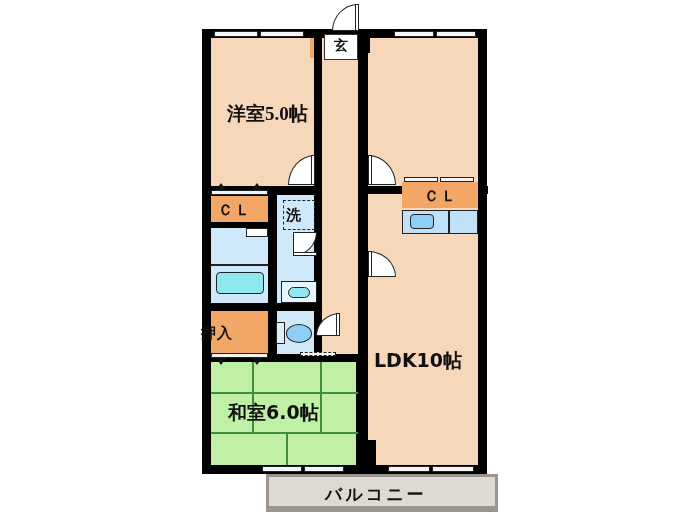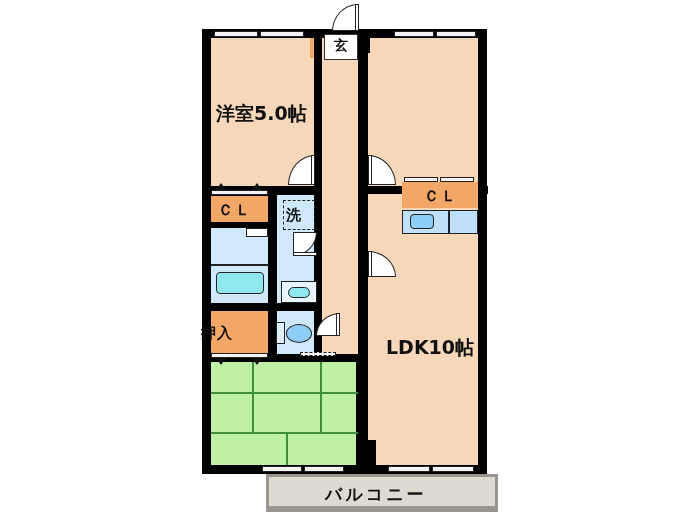--- a/index.html
+++ b/index.html
@@ -163,20 +163,21 @@
 
   <div class="abs swing tr" style="left:368px;top:251px;width:28px;height:26px;"></div>
   <div class="abs doorleaf" style="left:368px;top:251px;width:4px;height:26px;"></div>
 
   <div class="abs swing br" style="left:293px;top:232px;width:24px;height:24px;"></div>
   <div class="abs doorleaf" style="left:293px;top:252px;width:24px;height:4px;"></div>
 
   <div class="abs swing tl" style="left:316px;top:313px;width:24px;height:23px;"></div>
   <div class="abs doorleaf" style="left:336px;top:313px;width:4px;height:23px;"></div>
 
-  <div class="label lbl-room" style="left:216px;top:101px;">洋室5.0帖</div>
-  <div class="label lbl-ldk" style="left:374px;top:335px;margin-left:12px;">LDK10帖</div>
+  <div class="label lbl-room" style="left:227px;top:101px;font-family:Liberation Serif, serif;">洋室5.0帖</div>
+  <div class="label lbl-ldk" style="left:374px;top:348px;">LDK10帖</div>
+  <div class="label lbl-room" style="left:228px;top:400px;">和室6.0帖</div>
 
   <div class="abs" style="left:266px;top:474px;width:232px;height:38px;background:#9a958e;"></div>
   <div class="abs balcony" style="left:269px;top:477px;width:226px;height:29px;"></div>
   <div class="label lbl-bal" style="left:325px;top:483px;text-align:center;">バルコニー</div>
 
 </div>
 
 </body></html>

